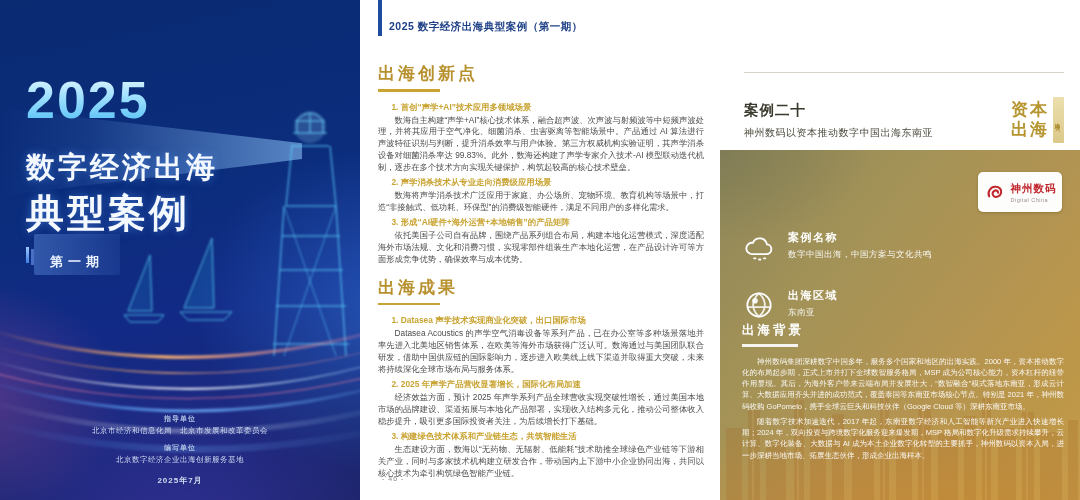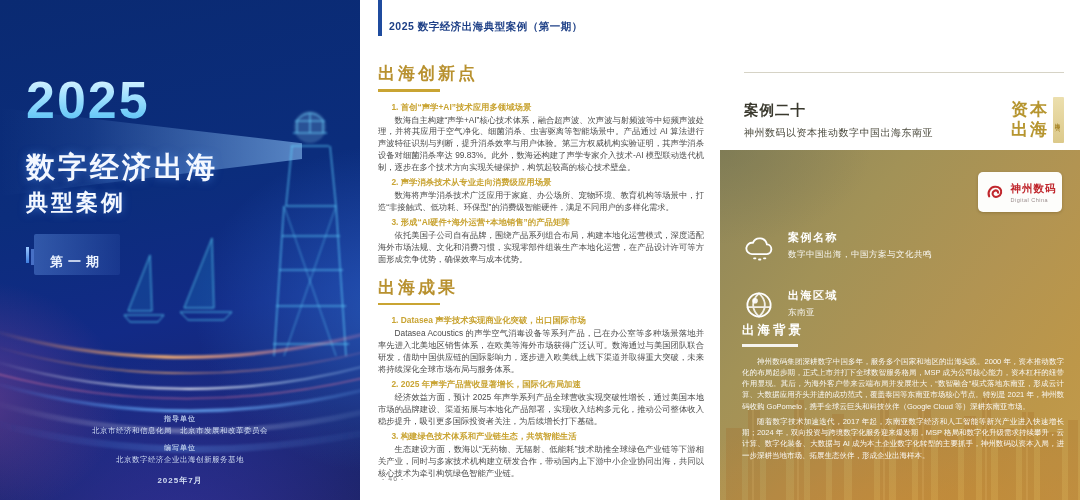--- a/index.html
+++ b/index.html
@@ -14,21 +14,21 @@
       radial-gradient(100% 70% at 50% 115%, rgba(70,60,190,.55), transparent 65%),
       linear-gradient(168deg, #0a2a72 0%, #0b2d7c 38%, #122a86 62%, #1c2366 100%); }
   .beam { position:absolute; left:0; top:108px; width:302px; height:88px;
     background:linear-gradient(to left, rgba(150,205,255,.55), rgba(120,180,255,.10) 70%, rgba(120,180,255,0));
     clip-path:polygon(0 0, 100% 40%, 100% 58%, 0 100%); }
   .cover-art { position:absolute; inset:0; }
   .year { position:absolute; left:26px; top:70px; font-size:52px; font-weight:bold; letter-spacing:2px;
     background:linear-gradient(180deg,#f2fbff 0%, #9fe0ff 45%, #46b9f2 100%);
     -webkit-background-clip:text; background-clip:text; color:transparent; }
   .cover-t1 { position:absolute; left:26px; top:148px; font-size:29px; font-weight:bold; color:#f4f8ff; letter-spacing:3px; text-shadow:0 0 8px rgba(90,160,255,.5); }
-  .cover-t2 { position:absolute; left:26px; top:188px; font-size:22px; font-weight:bold; color:#f4f8ff; letter-spacing:3px; text-shadow:0 0 8px rgba(90,160,255,.5); }
+  .cover-t2 { position:absolute; left:26px; top:188px; font-size:38px; font-weight:bold; color:#f4f8ff; letter-spacing:3px; text-shadow:0 0 8px rgba(90,160,255,.5); }
   .issue { position:absolute; left:26px; top:234px; display:flex; align-items:center; }
   .issue .bars { width:3px; height:16px; margin-right:5px; background:linear-gradient(180deg,#9cc8ff,#3f7fe0); box-shadow:5px 2px 0 0 rgba(120,170,255,.55); }
   .issue .issue-box { padding:19px 16px 4px; font-size:13px; letter-spacing:5px; color:#eaf2ff; font-weight:bold;
     background:linear-gradient(90deg, rgba(110,160,240,.38), rgba(70,110,200,.18)); border-radius:2px; }
   .cover-footer { position:absolute; left:0; right:0; top:414px; text-align:center; color:#c5d2ec; }
   .cf-label { font-size:7px; font-weight:bold; color:#aebfe2; letter-spacing:1px; }
   .cf-line { font-size:7.5px; margin-top:2px; letter-spacing:.5px; color:#ccd8f0; }
   .cf-gap { height:7px; }
   .cf-date { font-size:8px; margin-top:10px; font-weight:bold; letter-spacing:1px; color:#d3ddf2; }
 

